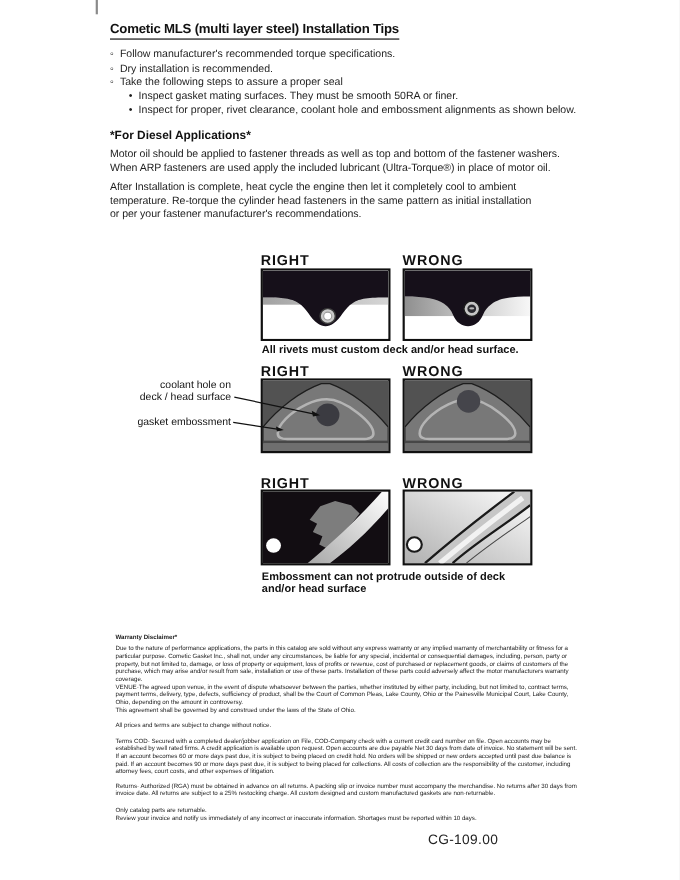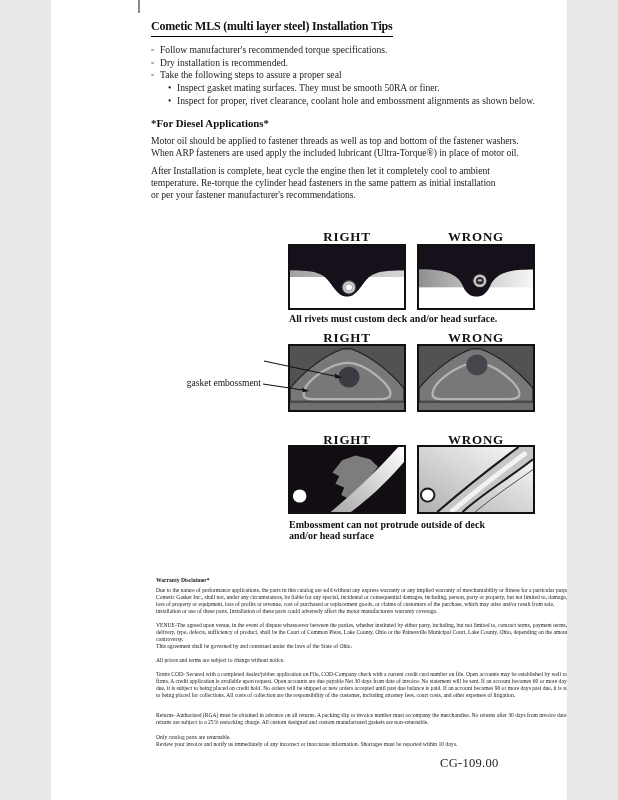--- a/index.html
+++ b/index.html
@@ -1,34 +1,34 @@
 <!DOCTYPE html>
 <html><head>
 <meta charset="utf-8">
 <style>
   html,body{margin:0;padding:0;background:#e8e8e8;}
   .page{
-    position:relative;width:516px;height:800px;background:#ffffff;
-    font-family:Liberation Serif, serif;color:#1d1d1d;
+    position:relative;width:618px;height:800px;background:#ffffff;
+    font-family:Liberation Sans, sans-serif;color:#1d1d1d;
     overflow:hidden;margin:0 auto;
   }
   .abs{position:absolute;}
   .pre{white-space:pre-line;}
   .scan-mark{left:87px;top:0;width:1.5px;height:13px;background:#8a8a8a;}
   .title{
     left:100px;top:19px;font-size:12px;font-weight:700;letter-spacing:-0.2px;
     border-bottom:1.6px solid #000;padding-bottom:2px;color:#111;
   }
   .bullets{left:100px;top:44px;font-size:9.6px;line-height:12.7px;}
   .b-row{display:flex;}
   .b-row.lvl2{margin-left:17px;}
   .b-marker{width:9px;flex:0 0 9px;}
   .diesel-h{left:100px;top:117px;font-size:10.8px;font-weight:700;color:#111;}
   .body-p{left:100px;font-size:9.6px;line-height:11.8px;letter-spacing:-0.05px;}
-  .lbl{width:118px;text-align:center;font-size:13px;font-weight:700;letter-spacing:0.8px;color:#111;}
+  .lbl{width:118px;font-size:13px;font-weight:700;letter-spacing:0.8px;color:#111;}
   .panel{width:118px;border:2px solid #101010;box-sizing:border-box;background:#fff;}
   .panel svg{display:block;width:100%;height:100%;}
   .cap{left:238px;font-size:10px;font-weight:700;line-height:11px;color:#111;}
   .ann{font-size:9.5px;line-height:11px;text-align:right;width:150px;left:60px;color:#111;}
   .legal{left:105px;width:424px;font-size:5.6px;line-height:7px;color:#222;}
   .legal.hd{font-weight:700;}
   .code{left:389px;top:756px;font-size:12.5px;letter-spacing:0.3px;color:#222;text-align:right;}
   .overlay{position:absolute;left:0;top:0;pointer-events:none;}
 </style>
 </head>
@@ -105,20 +105,22 @@
       <circle cx="63" cy="37" r="4.1" fill="#2b2b30"></circle>
       <ellipse cx="63" cy="36.6" rx="2.4" ry="1.1" fill="#b8b8b8"></ellipse>
     </svg>
   </div>
 
   <div class="abs cap" style="top:313px">All rivets must custom deck and/or head surface.</div>
 
   <div class="abs lbl" style="left:237px;top:330px">RIGHT</div>
   <div class="abs lbl" style="left:366px;top:330px">WRONG</div>
 
+  <div class="abs ann pre" style="top:345px">coolant hole on
+deck / head surface</div>
   <div class="abs ann" style="top:378px">gasket embossment</div>
 
   <div class="abs panel" style="left:237px;top:344px;height:68px">
     <svg viewBox="0 0 118 68" preserveAspectRatio="none">
       <rect x="0" y="0" width="118" height="68" fill="#525252"></rect>
       <path d="M0,68 V45 C15,26 36,10 55,3 L63,3 C82,10 103,26 118,45 V68 Z" fill="#787878" stroke="#1d1d1d" stroke-width="1.2"></path>
       <rect x="0" y="58" width="118" height="2.5" fill="#474747"></rect>
       <rect x="0" y="60.5" width="118" height="7.5" fill="#6f6f6f"></rect>
       <path d="M14,51 C14,43 25,31 41,23 C49,19 56,18 60,18 C69,18 79,23 89,31 C99,39 104,46 104,51 C104,55 100,56.5 93,56.5 L23,56.5 C17,56.5 14,55 14,51 Z" fill="none" stroke="#b4b4b4" stroke-width="2.4" stroke-linejoin="round"></path>
       <circle cx="61" cy="33" r="11" fill="#3b3b41"></circle>

